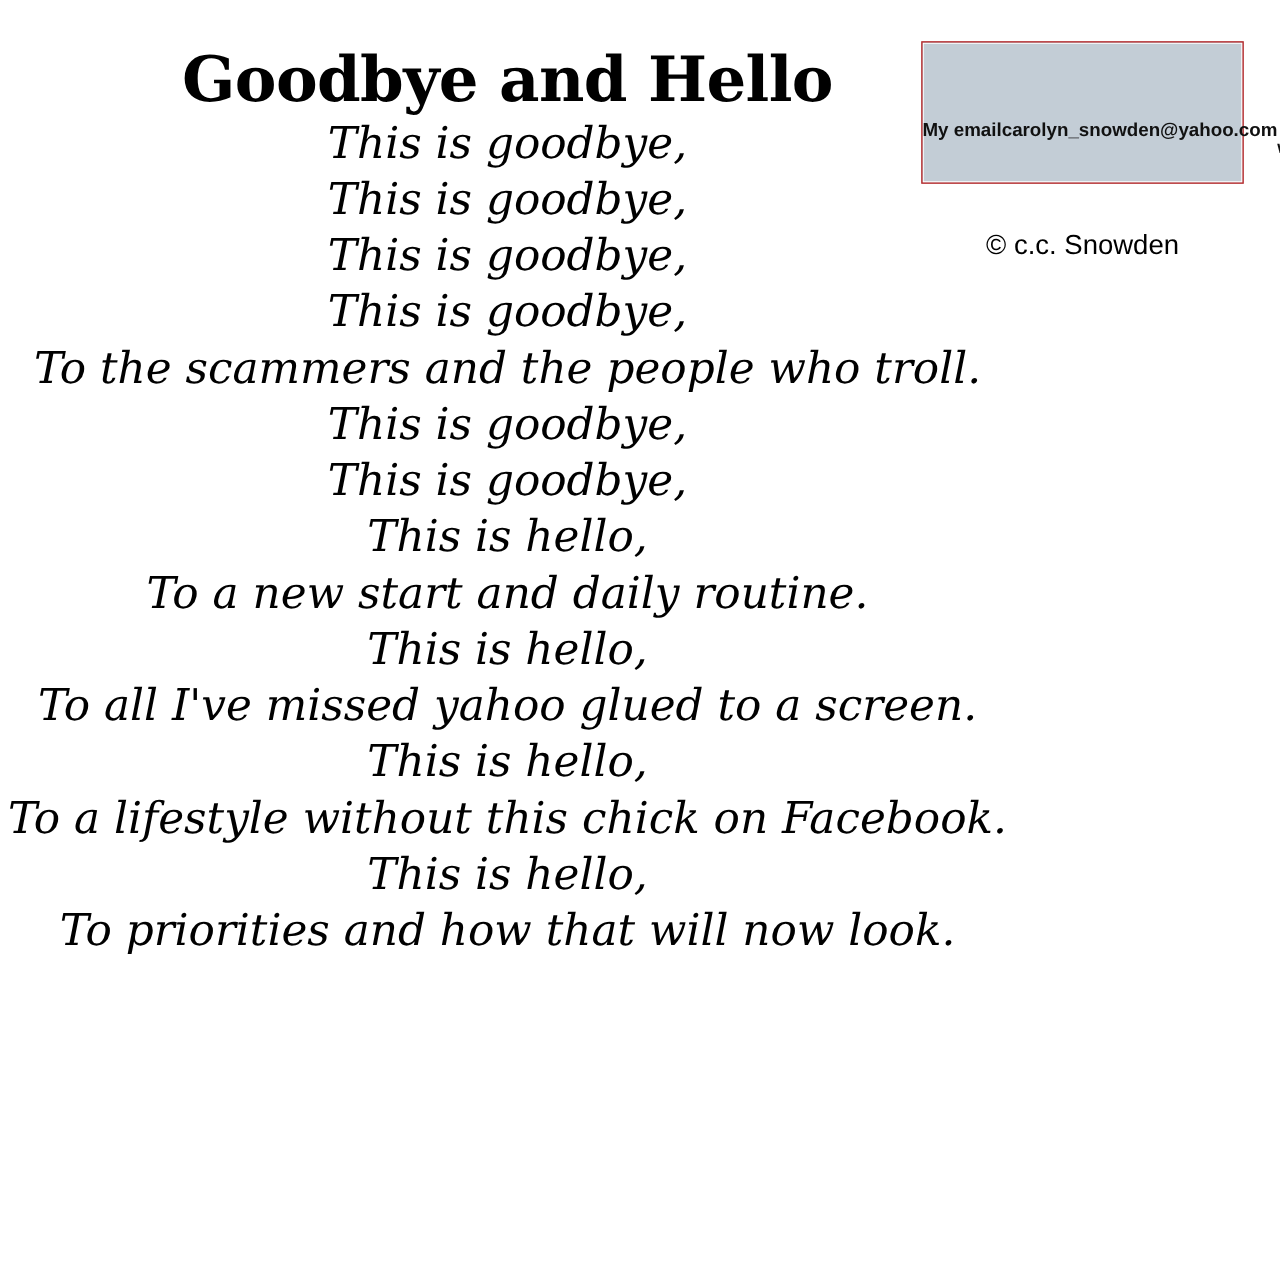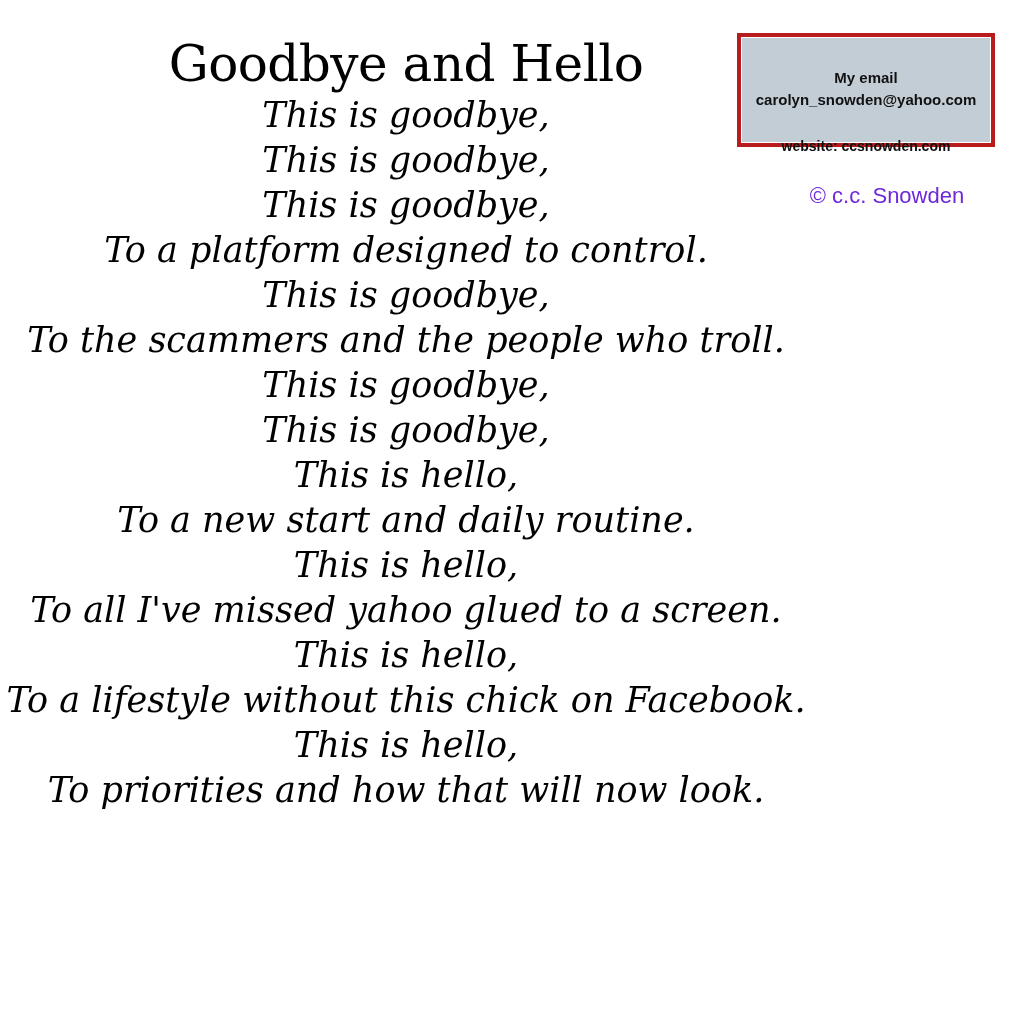--- a/index.html
+++ b/index.html
@@ -20,21 +20,21 @@
   #poem-column {
     position: absolute;
     left: 0;
     top: 0;
     width: 812px;
     text-align: center;
   }
 
   #poem-title {
     font-family: "DejaVu Serif", "Liberation Serif", serif;
-    font-weight: normal;
+    font-weight: bold;
     font-size: 50px;
     line-height: 1.05;
     letter-spacing: -0.5px;
     margin: 38px 0 2px 0;
     text-align: center;
   }
 
   .poem-line {
     font-family: "DejaVu Serif", "Liberation Serif", serif;
     font-style: italic;
@@ -45,25 +45,25 @@
   }
 
   
   #contact-box {
     position: absolute;
     left: 737px;
     top: 33px;
     width: 258px;
     height: 114px;
     background: #c3cdd6;
-    border: 4px solid #b91c1c;
+    border: 1px solid #b91c1c;
     box-shadow: 0 0 0 1px #ffffff inset;
     box-sizing: border-box;
     display: flex;
-    flex-direction: column;
+    flex-direction: row;
     align-items: center;
     justify-content: flex-start;
     padding-top: 30px;
   }
   .contact-line {
     font-family: "Liberation Sans", sans-serif;
     font-weight: bold;
     font-size: 15px;
     line-height: 22px;
     color: #111111;
@@ -71,40 +71,39 @@
     white-space: nowrap;
   }
   .contact-line.small {
     font-size: 14px;
     margin-top: 24px;
   }
 
   
   #copyright {
     position: absolute;
-    left: 758px;
+    left: 737px;
     top: 183px;
     width: 258px;
     text-align: center;
     font-family: "Liberation Sans", sans-serif;
     font-size: 22px;
-    color: #6d28d9;
+    color: #000000;
     white-space: nowrap;
   }
 </style>
 </head>
 <body>
 
 <div id="poem-column">
   <h1 id="poem-title">Goodbye and Hello</h1>
 
   <div class="poem-line">This is goodbye,</div>
   <div class="poem-line">This is goodbye,</div>
   <div class="poem-line">This is goodbye,</div>
-  <div class="poem-line">To a platform designed to control.</div>
   <div class="poem-line">This is goodbye,</div>
   <div class="poem-line">To the scammers and the people who troll.</div>
   <div class="poem-line">This is goodbye,</div>
   <div class="poem-line">This is goodbye,</div>
   <div class="poem-line">This is hello,</div>
   <div class="poem-line">To a new start and daily routine.</div>
   <div class="poem-line">This is hello,</div>
   <div class="poem-line">To all I've missed yahoo glued to a screen.</div>
   <div class="poem-line">This is hello,</div>
   <div class="poem-line">To a lifestyle without this chick on Facebook.</div>

